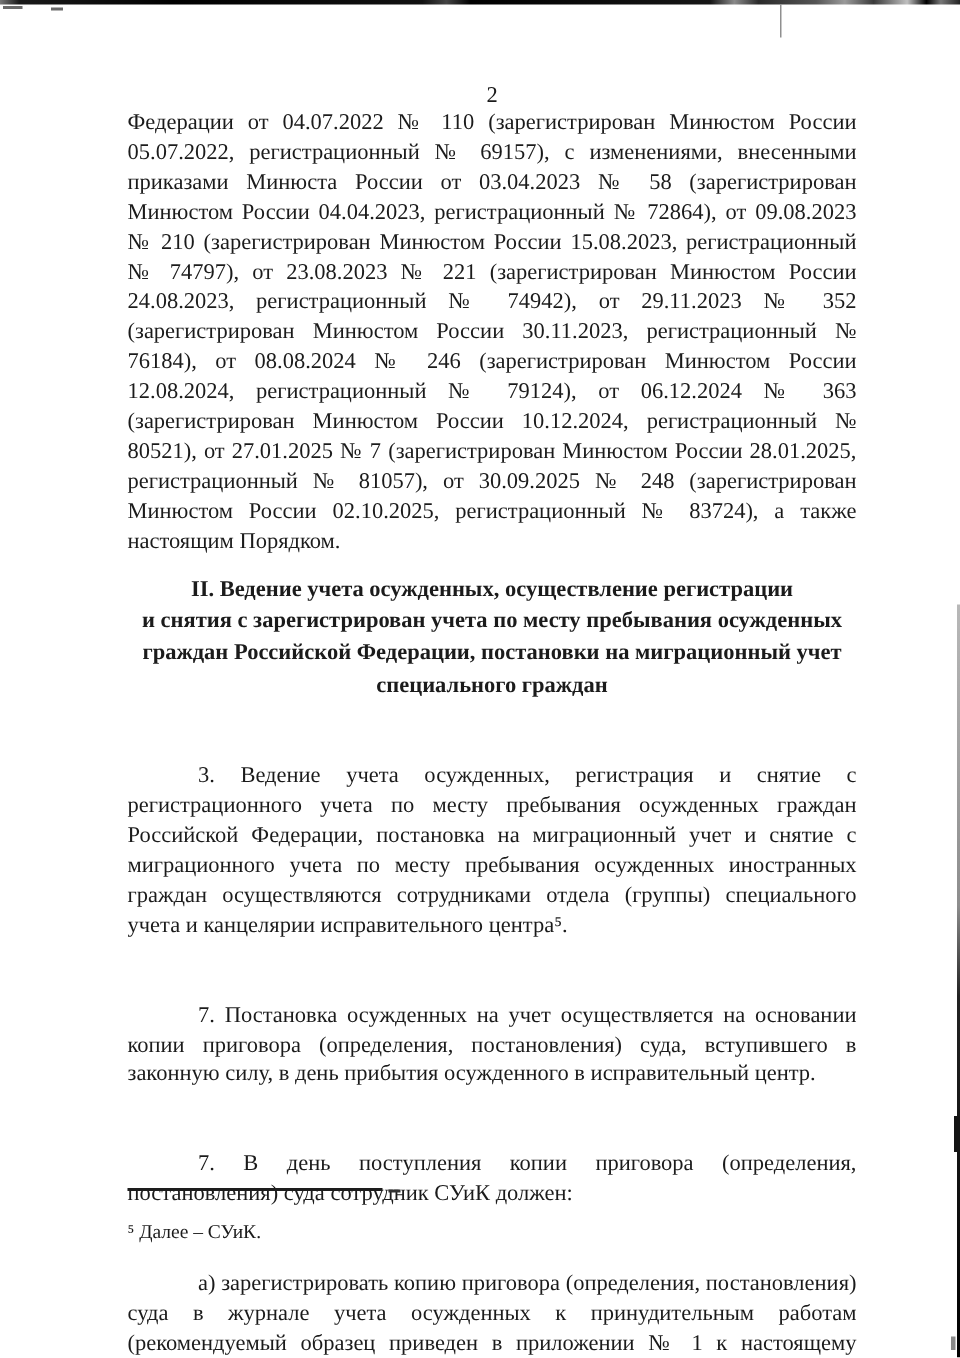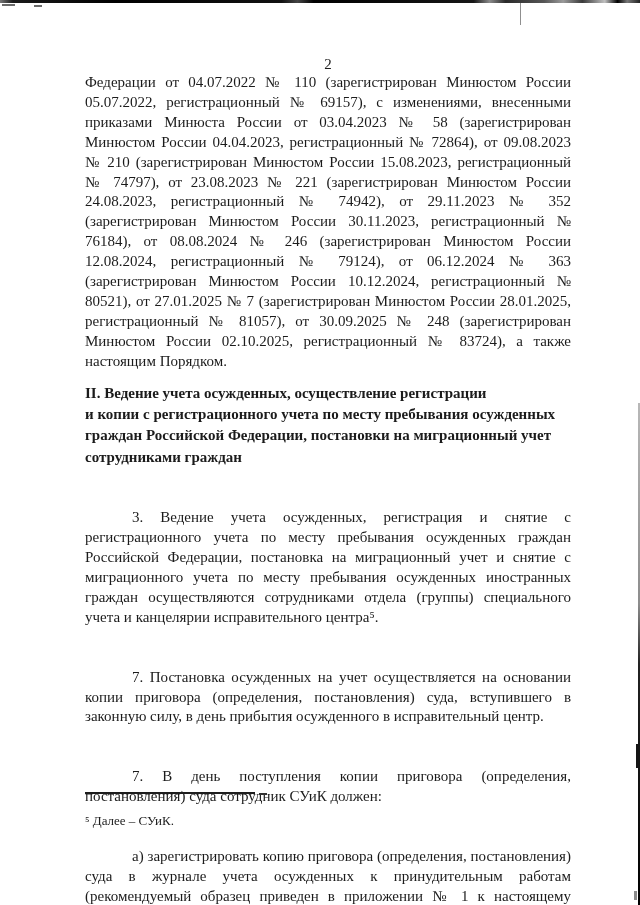--- a/index.html
+++ b/index.html
@@ -36,20 +36,21 @@
   .page-number { margin-top: 56px; text-align: center; font-size: 15px; }
   .para {
     font-size: 15px;
     line-height: 19.9px;
     text-align: justify;
   }
   .intro { }
   .indent { text-indent: 47px; margin-top: 40px; }
   .heading {
     font-weight: bold;
+    text-align: center;
     font-size: 15px;
     line-height: 21.4px;
     margin: 11px 0;
   }
   .footnote-wrap { position: absolute; left: 85px; top: 792px; width: 486px; }
   .fn-line { width: 170px; height: 2px; background: #1d1d1d; }
   .fn-dash { position: absolute; left: 174px; top: 1px; width: 8px; height: 2px; background: #333; }
   .fn-text { margin-top: 19px; font-size: 13px; line-height: 16px; }
 </style>
 </head>
@@ -64,23 +65,23 @@
 <div class="right-dot"></div>
 
 <div class="content">
 
   <div class="page-number">2</div>
 
   <div class="para intro">Федерации от 04.07.2022 № 110 (зарегистрирован Минюстом России 05.07.2022, регистрационный № 69157), с изменениями, внесенными приказами Минюста России от 03.04.2023 № 58 (зарегистрирован Минюстом России 04.04.2023, регистрационный № 72864), от 09.08.2023 № 210 (зарегистрирован Минюстом России 15.08.2023, регистрационный № 74797), от 23.08.2023 № 221 (зарегистрирован Минюстом России 24.08.2023, регистрационный № 74942), от 29.11.2023 № 352 (зарегистрирован Минюстом России 30.11.2023, регистрационный № 76184), от 08.08.2024 № 246 (зарегистрирован Минюстом России 12.08.2024, регистрационный № 79124), от 06.12.2024 № 363 (зарегистрирован Минюстом России 10.12.2024, регистрационный № 80521), от 27.01.2025 № 7 (зарегистрирован Минюстом России 28.01.2025, регистрационный № 81057), от 30.09.2025 № 248 (зарегистрирован Минюстом России 02.10.2025, регистрационный № 83724), а также настоящим Порядком.</div>
 
   <div class="heading">
     <div>II. Ведение учета осужденных, осуществление регистрации</div>
-    <div>и копии с регистрационного учета по месту пребывания осужденных</div>
+    <div>и снятия с зарегистрирован учета по месту пребывания осужденных</div>
     <div>граждан Российской Федерации, постановки на миграционный учет</div>
-    <div>сотрудниками граждан</div>
+    <div>специального граждан</div>
   </div>
 
   <div class="para indent">3. Ведение учета осужденных, регистрация и снятие с регистрационного учета по месту пребывания осужденных граждан Российской Федерации, постановка на миграционный учет и снятие с миграционного учета по месту пребывания осужденных иностранных граждан осуществляются сотрудниками отдела (группы) специального учета и канцелярии исправительного центра⁵.</div>
 
   <div class="para indent">7. Постановка осужденных на учет осуществляется на основании копии приговора (определения, постановления) суда, вступившего в законную силу, в день прибытия осужденного в исправительный центр.</div>
 
   <div class="para indent">7. В день поступления копии приговора (определения, постановления) суда сотрудник СУиК должен:</div>
 
   <div class="para indent">а) зарегистрировать копию приговора (определения, постановления) суда в журнале учета осужденных к принудительным работам (рекомендуемый образец приведен в приложении № 1 к настоящему Порядку);</div>
 

